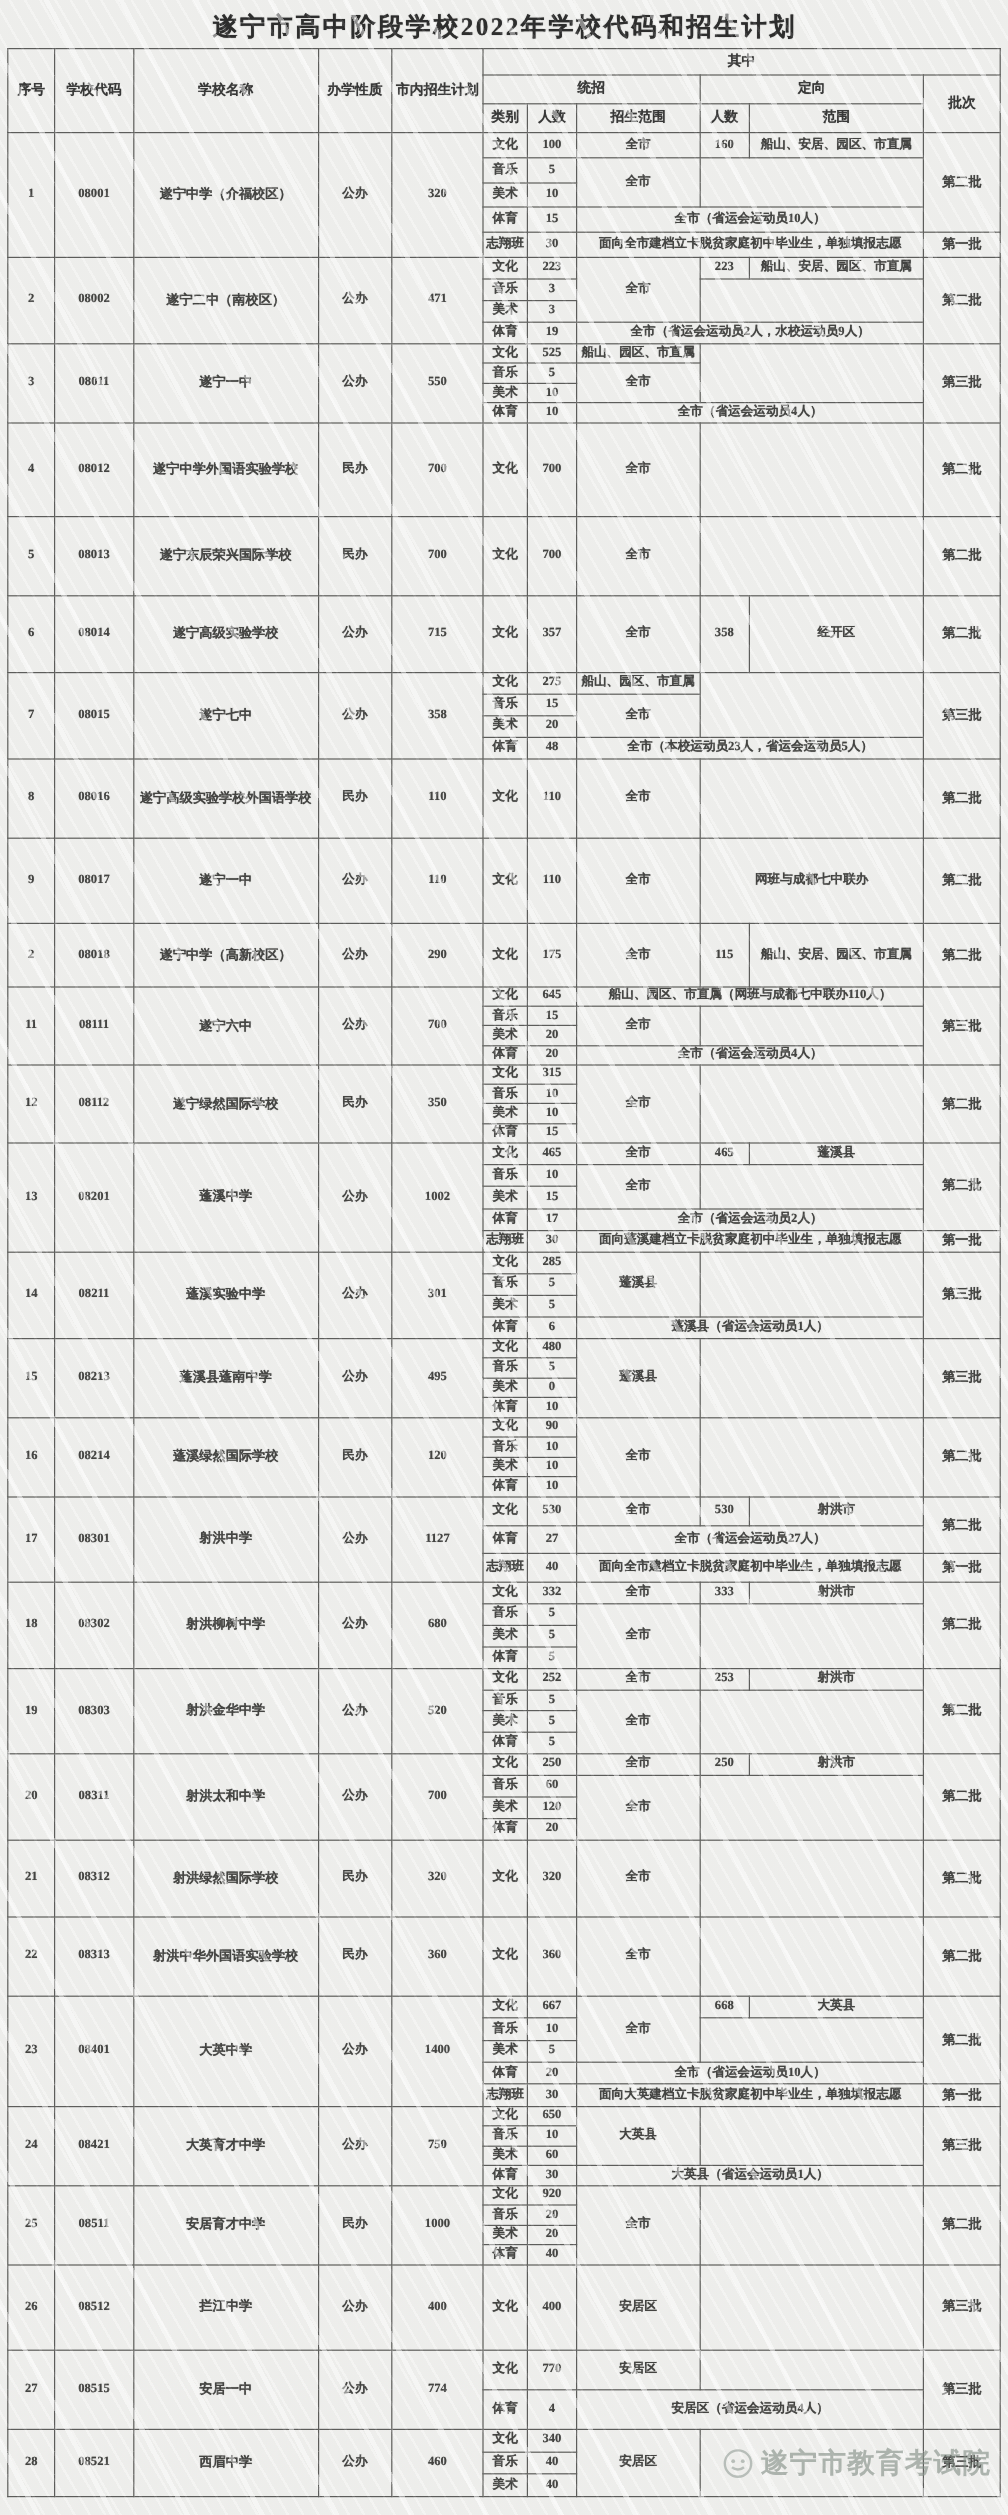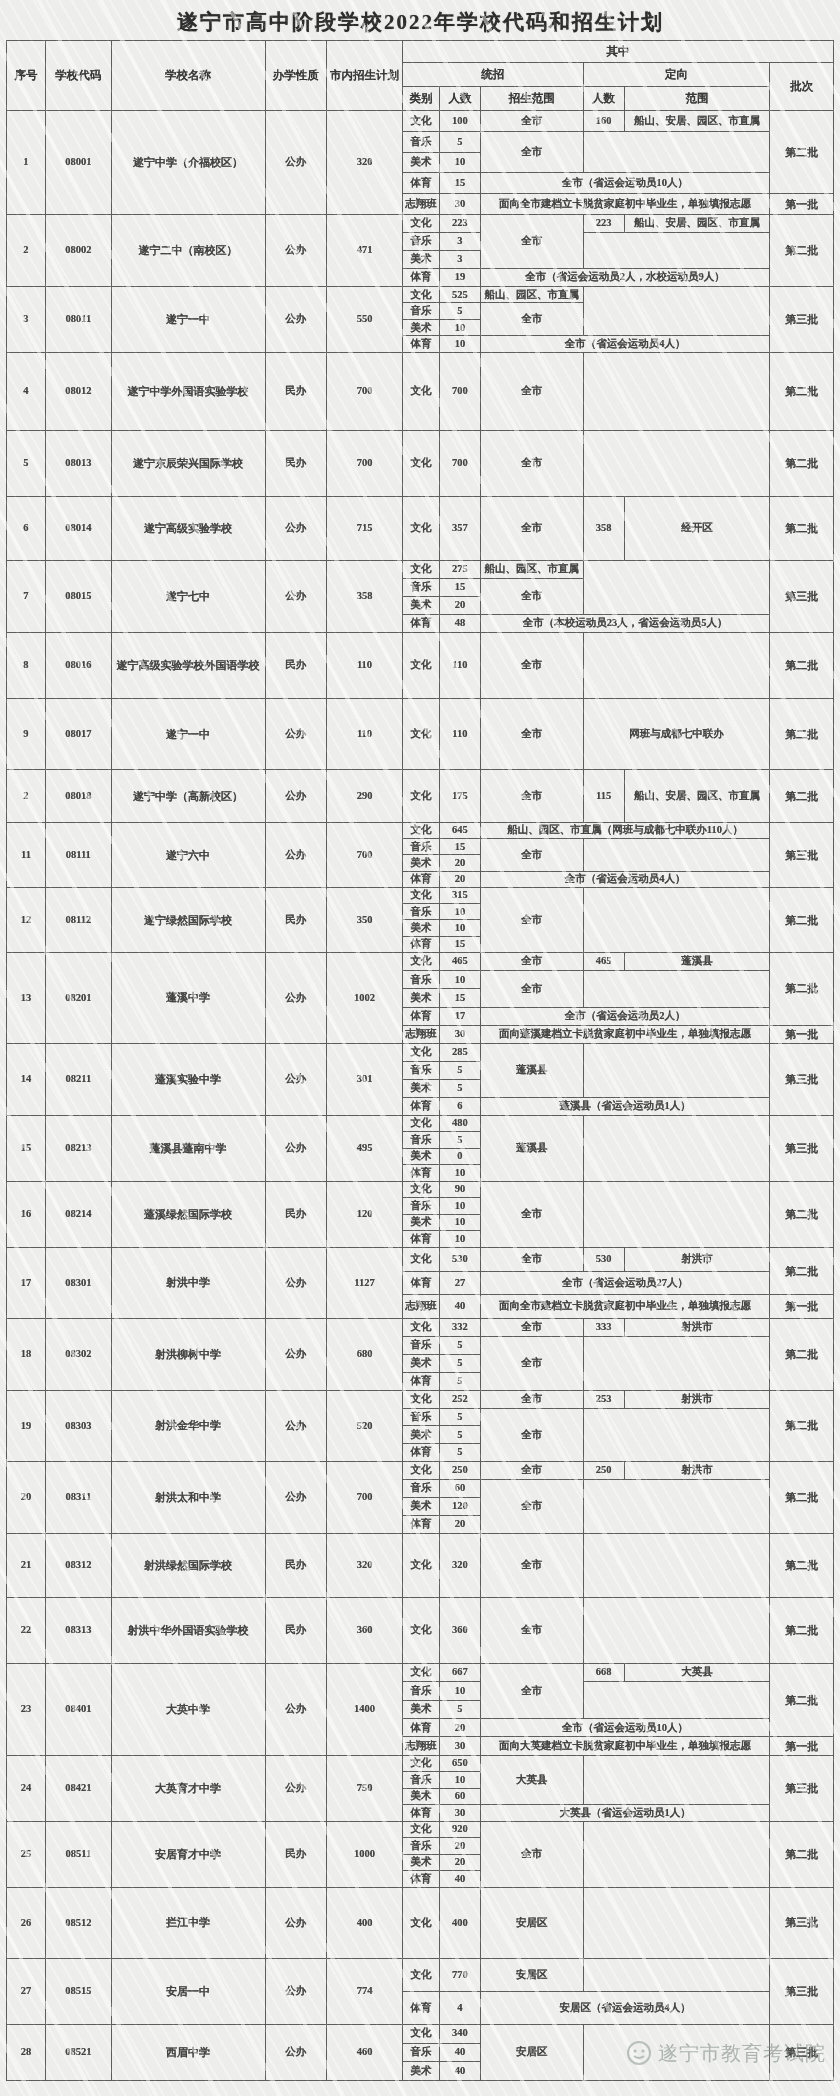--- a/index.html
+++ b/index.html
@@ -33,21 +33,21 @@
   }
   thead th{font-size:11.5px;font-weight:bold;color:#222;}
   tr.h1{height:22px}tr.h2{height:24px}tr.h3{height:24px}
   td.name{font-size:11px;}
   td.batch{font-size:11px;}
   tr.sstart td{border-top:1.6px solid #3a3a38;}
   table{border:1.6px solid #3a3a38;}
   #wm{
     position:absolute;right:14px;bottom:28px;z-index:6;
     display:flex;align-items:center;gap:4px;
-    color:rgba(130,142,134,.62);font-size:20px;font-weight:normal;
+    color:rgba(130,142,134,.62);font-size:23px;font-weight:bold;
     letter-spacing:1px;font-family:"Liberation Serif",serif;
     pointer-events:none;
   }
   #wm svg{opacity:.55}
 </style>
 </head>
 <body>
 
 <div id="paper">
   <div id="title">遂宁市高中阶段学校2022年学校代码和招生计划</div>

